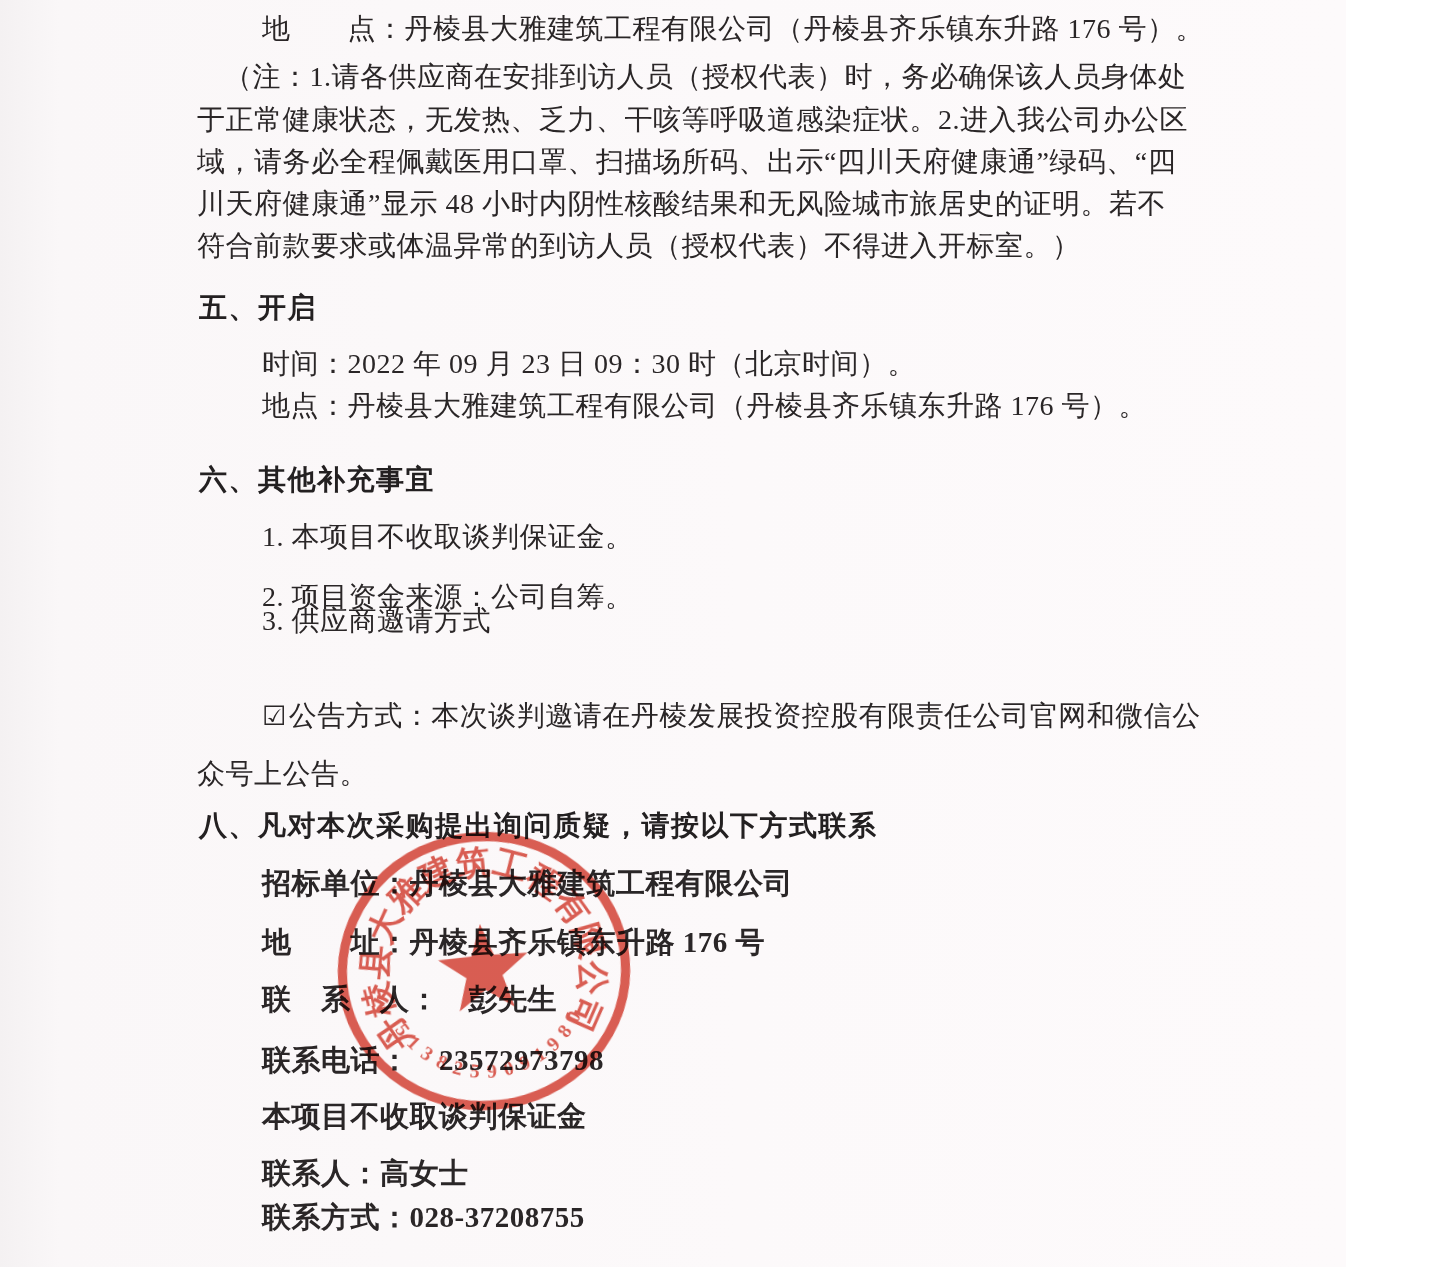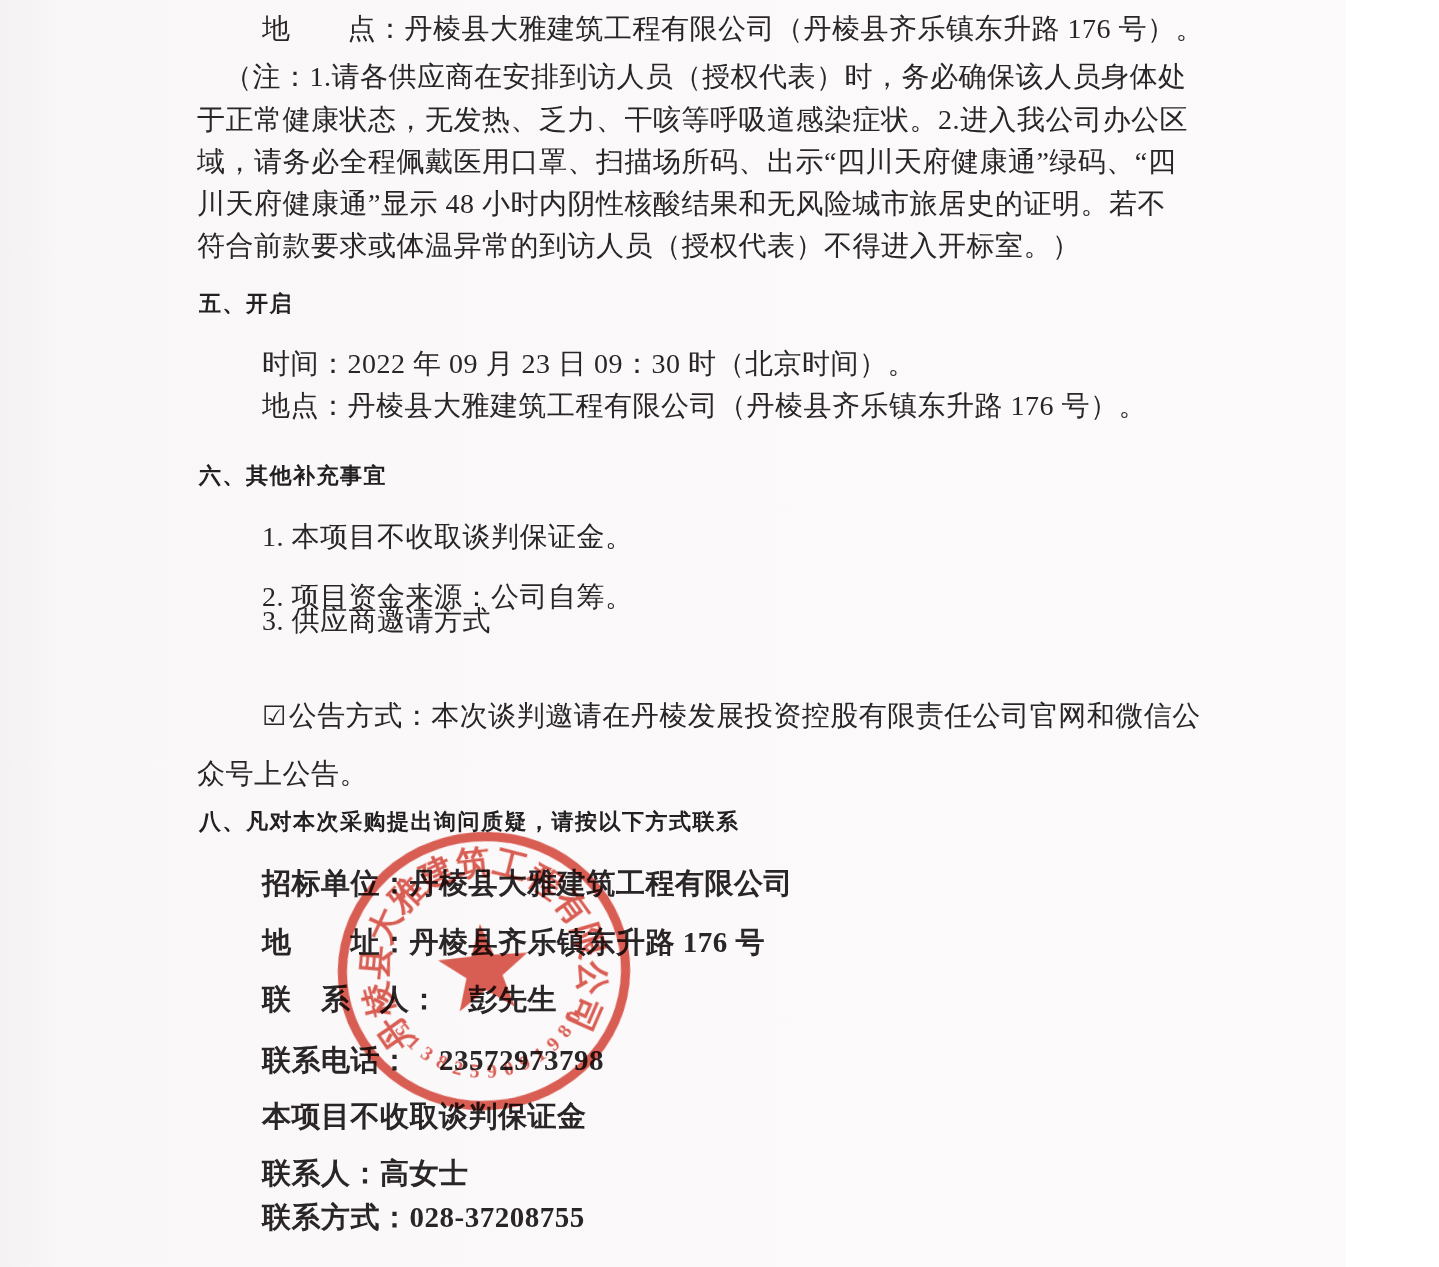--- a/index.html
+++ b/index.html
@@ -21,21 +21,21 @@
   }
   .contact {
     font-size: 29px;
     font-weight: bold;
   }
   .heading {
     position: absolute;
     white-space: pre;
     font-family: "Liberation Sans", sans-serif;
     font-weight: 700;
-    font-size: 22px;
+    font-size: 28px;
     letter-spacing: 1.5px;
     color: #232021;
   }
   .checkline { display: flex; align-items: baseline; }
   .checkbox-glyph {
     font-family: "DejaVu Sans", sans-serif;
     font-size: 27px;
     margin-right: 2px;
   }
   .stamp {

